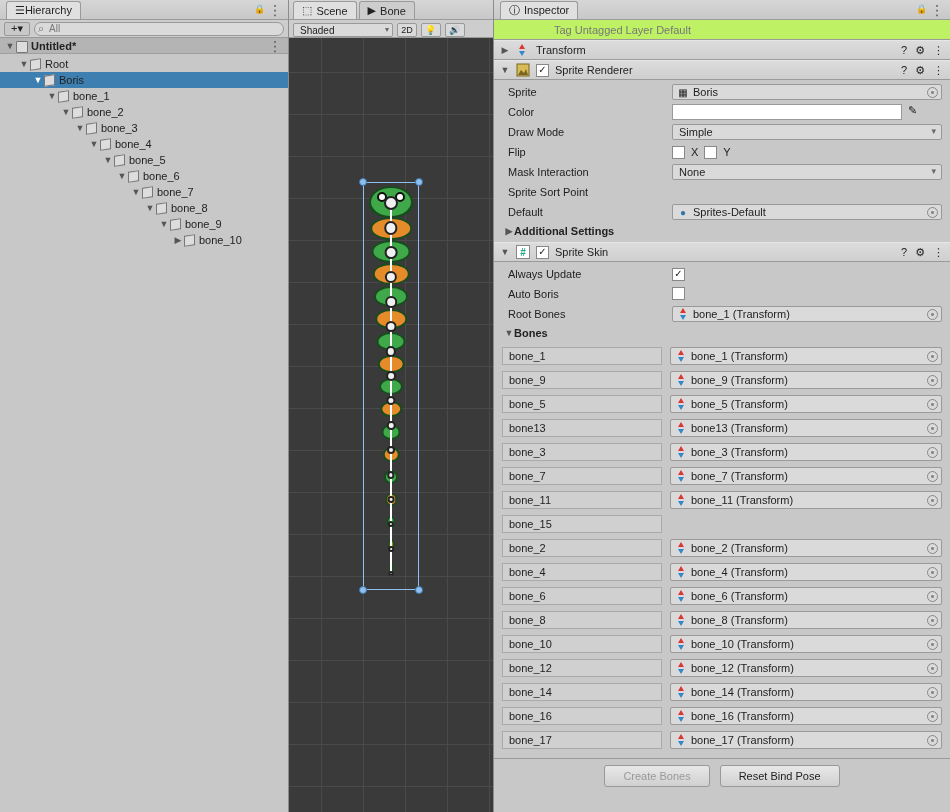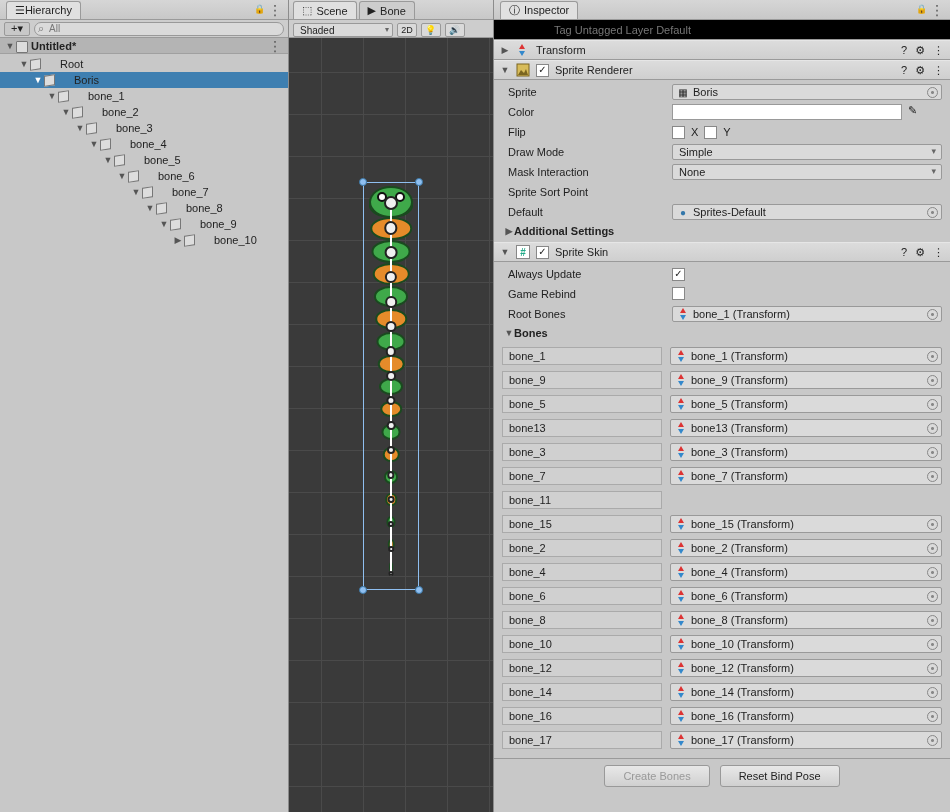--- a/index.html
+++ b/index.html
@@ -16,21 +16,21 @@
   .create-btn { width: 26px; height: 14px; background: #c8c8c8; border: 1px solid #999; border-radius: 2px; display:flex; align-items:center; justify-content:center; font-size:11px;}
   .search { flex: 1; height: 14px; background: #dadada; border: 1px solid #999; border-radius: 7px; padding: 0 14px; font-size: 10px; color:#777; position:relative;}
   .search::before { content: "⌕"; position:absolute; left: 3px; top: -1px; font-size:11px; color:#777;}
   .tree { flex: 1; background: #c8c8c8; overflow: hidden; padding-top: 2px;}
   .tree-row { height: 16px; display: flex; align-items: center; padding-left: 6px;}
   .tree-row.selected { background: #3e7fb1; color: #fff;}
   .tree-row.selected .icon, .tree-row.selected .fold { color: #fff;}
   .fold { width: 12px; font-size: 9px; color:#555; text-align:center;}
   .unity-icon { width: 12px; height: 12px; display:inline-block; position:relative; margin-right:3px;}
   .unity-icon::before { content:""; position:absolute; width:10px;height:10px; border:1px solid #777; border-radius:1px; background:#ddd; top:1px;left:0;}
-  .tree-label { padding-left: 2px; white-space: nowrap; margin-left: 15px;}
+  .tree-label { padding-left: 2px; white-space: nowrap;}
   .scene-row { background: #b4b4b4; height:16px; display:flex; align-items:center; padding-left:4px; border-bottom:1px solid #a0a0a0;}
   .scene-row .menu { margin-left:auto; margin-right:6px; color:#555; font-size:14px; line-height:10px;}
   
   .scene { width: 205px; background: #3c3c3c; display:flex; flex-direction:column; border-right:1px solid #8c8c8c;}
   .scene-tabs { height:20px; background: linear-gradient(#d6d6d6,#c8c8c8); border-bottom:1px solid #9a9a9a; display:flex; align-items:flex-end; padding: 0 4px;}
   .scene-toolbar { height: 18px; background: #cdcdcd; border-bottom:1px solid #9a9a9a; display:flex; align-items:flex-end; padding:0 4px; gap:4px;}
   .dd { height:14px; background:#dadada; border:1px solid #999; border-radius:2px; padding: 0 14px 0 6px; font-size:10px; position:relative; display:flex; align-items:center;}
   .dd::after{ content:"▾"; position:absolute; right:3px; top:1px; font-size:8px; color:#666;}
   .tb-btn{width:20px;height:14px; background:#dadada; border:1px solid #999; border-radius:2px; display:flex;align-items:center;justify-content:center;font-size:9px;}
   .viewport { flex:1; background:#3a3a3a; position:relative; overflow:hidden;}
@@ -40,21 +40,21 @@
   .sprite { position:absolute; left:50%; top:45%; transform: translate(-50%,-50%);}
   .worm-body{ position:relative; width:52px; height:400px;}
   .selbox { position:absolute; border:1px solid #8fbff0; }
   .selhandle { position:absolute; width:8px; height:8px; background:#8fbff0; border:1px solid #3b78a8; border-radius:50%;}
   .segment { position:absolute; left:50%; transform:translateX(-50%); border-radius:50%/50%; }
   .bone-dot { position:absolute; left:50%; transform:translateX(-50%); width:14px; height:14px; border-radius:50%; background:#f0f0f0; border:2px solid #222;}
   .bone-line { position:absolute; left:50%; transform:translateX(-50%); width:2px; background:#fff;}
   .eye { width:10px; height:10px; border-radius:50%; background:#fff; border:2px solid #111; position:absolute;}
   
   .inspector { flex:1; background:#c8c8c8; display:flex; flex-direction:column;}
-  .ins-top { height: 20px; background:#000000; border-bottom:1px solid #9a9a9a; display:flex; align-items:center; padding:0 8px 0 60px; color:#777;}
+  .ins-top { height: 20px; background:#bef264; border-bottom:1px solid #9a9a9a; display:flex; align-items:center; padding:0 8px 0 60px; color:#777;}
   .comp-header { height:20px; background:linear-gradient(#dcdcdc,#cfcfcf); border-top:1px solid #e6e6e6; border-bottom:1px solid #9a9a9a; display:flex; align-items:center; padding: 0 6px; gap:6px;}
   .comp-header .fold { width:10px;}
   .comp-header .cicon { width:14px; height:14px; display:flex; align-items:center; justify-content:center;}
   .comp-header .title { font-weight: normal; }
   .comp-header .right { margin-left:auto; display:flex; gap:8px; color:#777;}
   .chk { width:13px; height:13px; border:1px solid #888; background:#fff; display:inline-flex; align-items:center; justify-content:center; font-size:10px; line-height:10px;}
   .comp-body { padding: 2px 8px;}
   .row { display:flex; align-items:center; height:20px;}
   .row .lab { width: 170px; padding-left:6px; color:#222;}
   .field { flex:1; }
@@ -284,31 +284,31 @@
           </div>
       </div>
       <div class="row">
         <div class="lab">Color</div>
         <div class="field" style="display:flex">
             <div class="colorfield"></div>
             <span style="margin-left:6px">✎</span>
           </div>
       </div>
       <div class="row">
+        <div class="lab">Draw Mode</div>
+        <div class="dd-wide">Simple</div>
+      </div>
+      <div class="row">
         <div class="lab">Flip</div>
         <div class="field" style="display:flex;gap:6px;align-items:center">
           <span class="chk"></span>
             <span>X</span>
           <span class="chk"></span>
             <span>Y</span>
         </div>
-      </div>
-      <div class="row">
-        <div class="lab">Draw Mode</div>
-        <div class="dd-wide">Simple</div>
       </div>
       <div class="row">
         <div class="lab">Mask Interaction</div>
         <div class="dd-wide">None</div>
       </div>
       <div class="row">
         <div class="lab">Sprite Sort Point</div>
       </div>
       <div class="row">
         <div class="lab">Default</div>
@@ -336,21 +336,21 @@
           <span>⚙</span>
           <span>⋮</span>
         </span>
     </div>
     <div class="comp-body">
       <div class="row">
         <div class="lab">Always Update</div>
         <div class="field"><span class="chk">✓</span></div>
       </div>
       <div class="row">
-        <div class="lab">Game Rebind</div>
+        <div class="lab">Auto Boris</div>
         <div class="field"><span class="chk"></span></div>
       </div>
       <div class="row">
         <div class="lab">Root Bones</div>
         <div class="field">
             <div class="objfield">
               <span class="tri-icon"></span>
               <span>bone_1 (Transform)</span>
               <span class="picker"></span>
             </div>
@@ -381,24 +381,24 @@
         <div class="bone-row">
           <div class="bl">bone_3</div>
           <div class="br"><span class="tri-icon"></span>bone_3 (Transform)<span class="picker"></span></div>
         </div>
         <div class="bone-row">
           <div class="bl">bone_7</div>
           <div class="br"><span class="tri-icon"></span>bone_7 (Transform)<span class="picker"></span></div>
         </div>
         <div class="bone-row">
           <div class="bl">bone_11</div>
+          <div class="br"><span class="tri-icon"></span>bone_11 (Transform)<span class="picker"></span></div>
         </div>
         <div class="bone-row">
           <div class="bl">bone_15</div>
-          <div class="br"><span class="tri-icon"></span>bone_15 (Transform)<span class="picker"></span></div>
         </div>
         <div class="bone-row">
           <div class="bl">bone_2</div>
           <div class="br"><span class="tri-icon"></span>bone_2 (Transform)<span class="picker"></span></div>
         </div>
         <div class="bone-row">
           <div class="bl">bone_4</div>
           <div class="br"><span class="tri-icon"></span>bone_4 (Transform)<span class="picker"></span></div>
         </div>
         <div class="bone-row">

